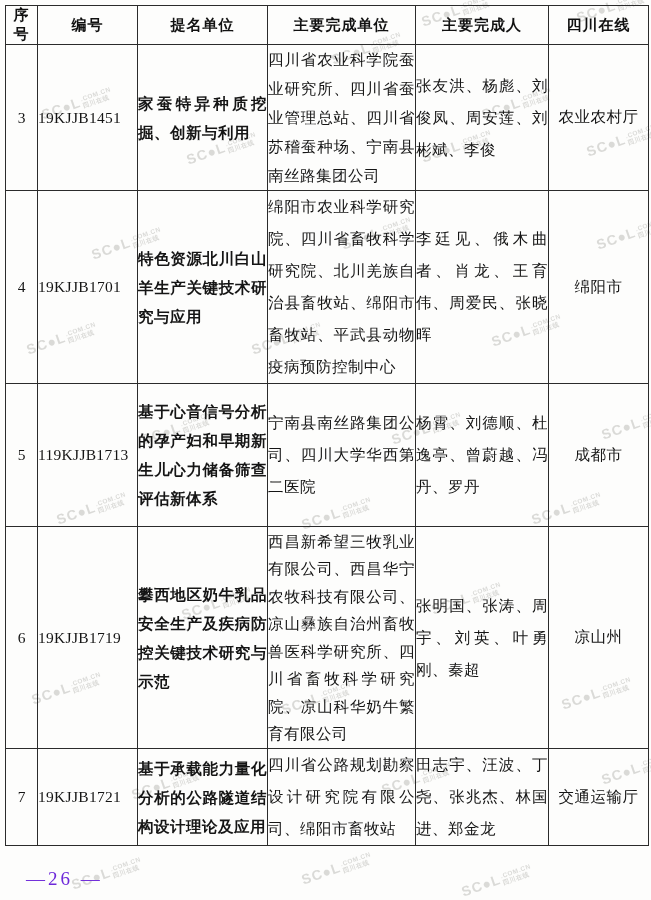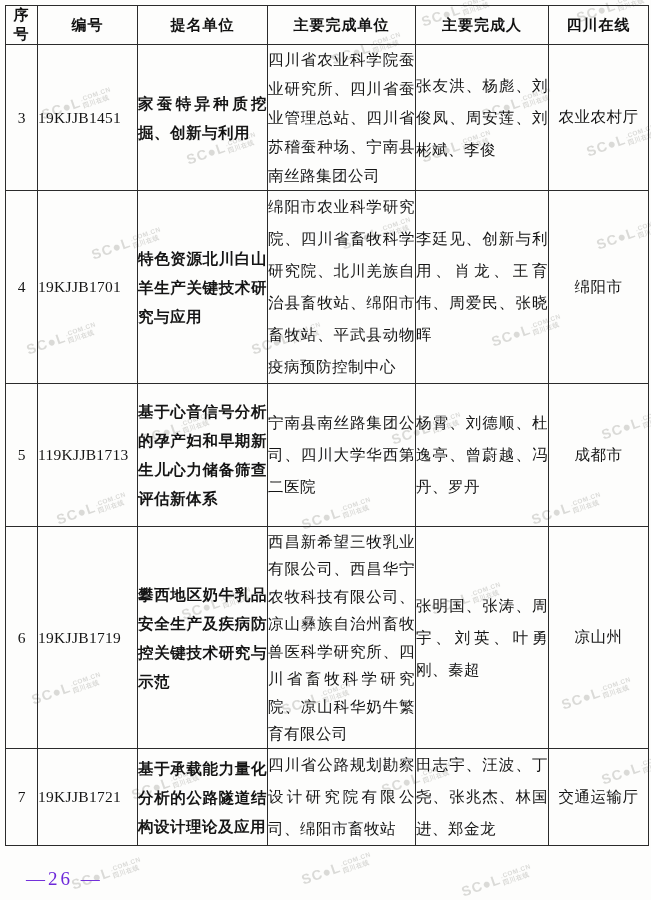--- a/index.html
+++ b/index.html
@@ -312,21 +312,21 @@
         <td class="c-proj">家蚕特异种质挖掘、创新与利用</td>
         <td class="c-units">四川省农业科学院蚕业研究所、四川省蚕业管理总站、四川省苏稽蚕种场、宁南县南丝路集团公司</td>
         <td class="c-people">张友洪、杨彪、刘俊凤、周安莲、刘彬斌、李俊</td>
         <td class="c-nom">农业农村厅</td>
       </tr>
       <tr class="r4" style="height:190px">
         <td class="c-seq">4</td>
         <td class="c-code">19KJJB1701</td>
         <td class="c-proj">特色资源北川白山羊生产关键技术研究与应用</td>
         <td class="c-units">绵阳市农业科学研究院、四川省畜牧科学研究院、北川羌族自治县畜牧站、绵阳市畜牧站、平武县动物疫病预防控制中心</td>
-        <td class="c-people">李廷见、创新与利用、肖龙、王育伟、周爱民、张晓晖</td>
+        <td class="c-people">李廷见、俄木曲者、肖龙、王育伟、周爱民、张晓晖</td>
         <td class="c-nom">绵阳市</td>
       </tr>
       <tr class="r5" style="height:143px">
         <td class="c-seq">5</td>
         <td class="c-code">119KJJB1713</td>
         <td class="c-proj">基于心音信号分析的孕产妇和早期新生儿心力储备筛查评估新体系</td>
         <td class="c-units">宁南县南丝路集团公司、四川大学华西第二医院</td>
         <td class="c-people">杨霄、刘德顺、杜逸亭、曾蔚越、冯丹、罗丹</td>
         <td class="c-nom">成都市</td>
       </tr>

